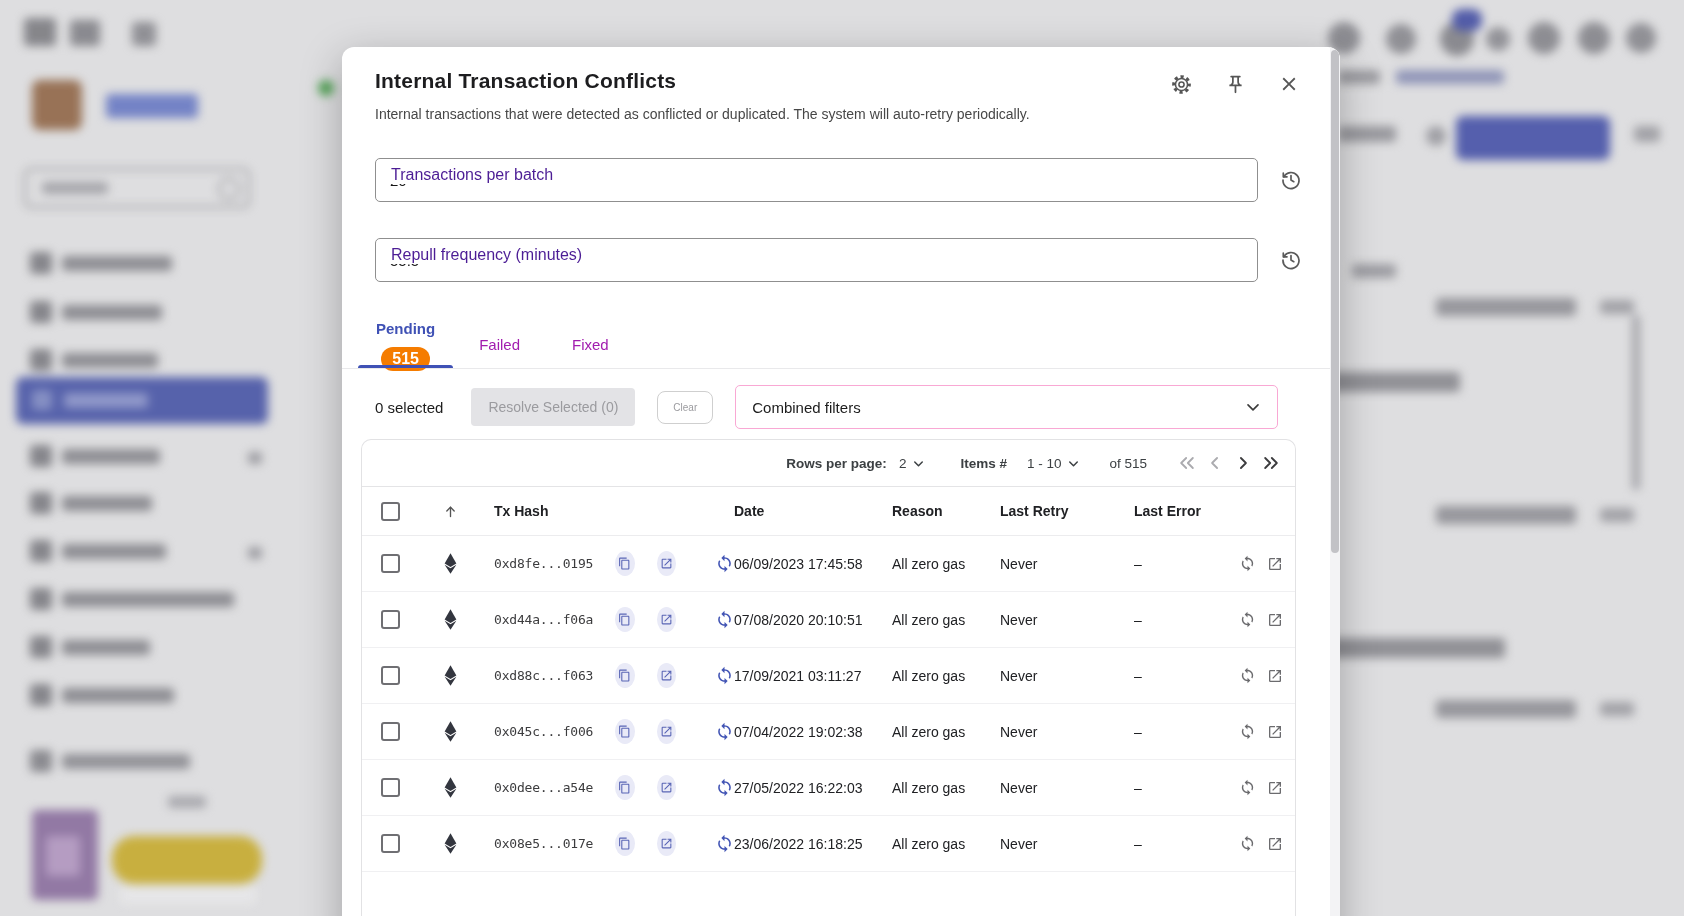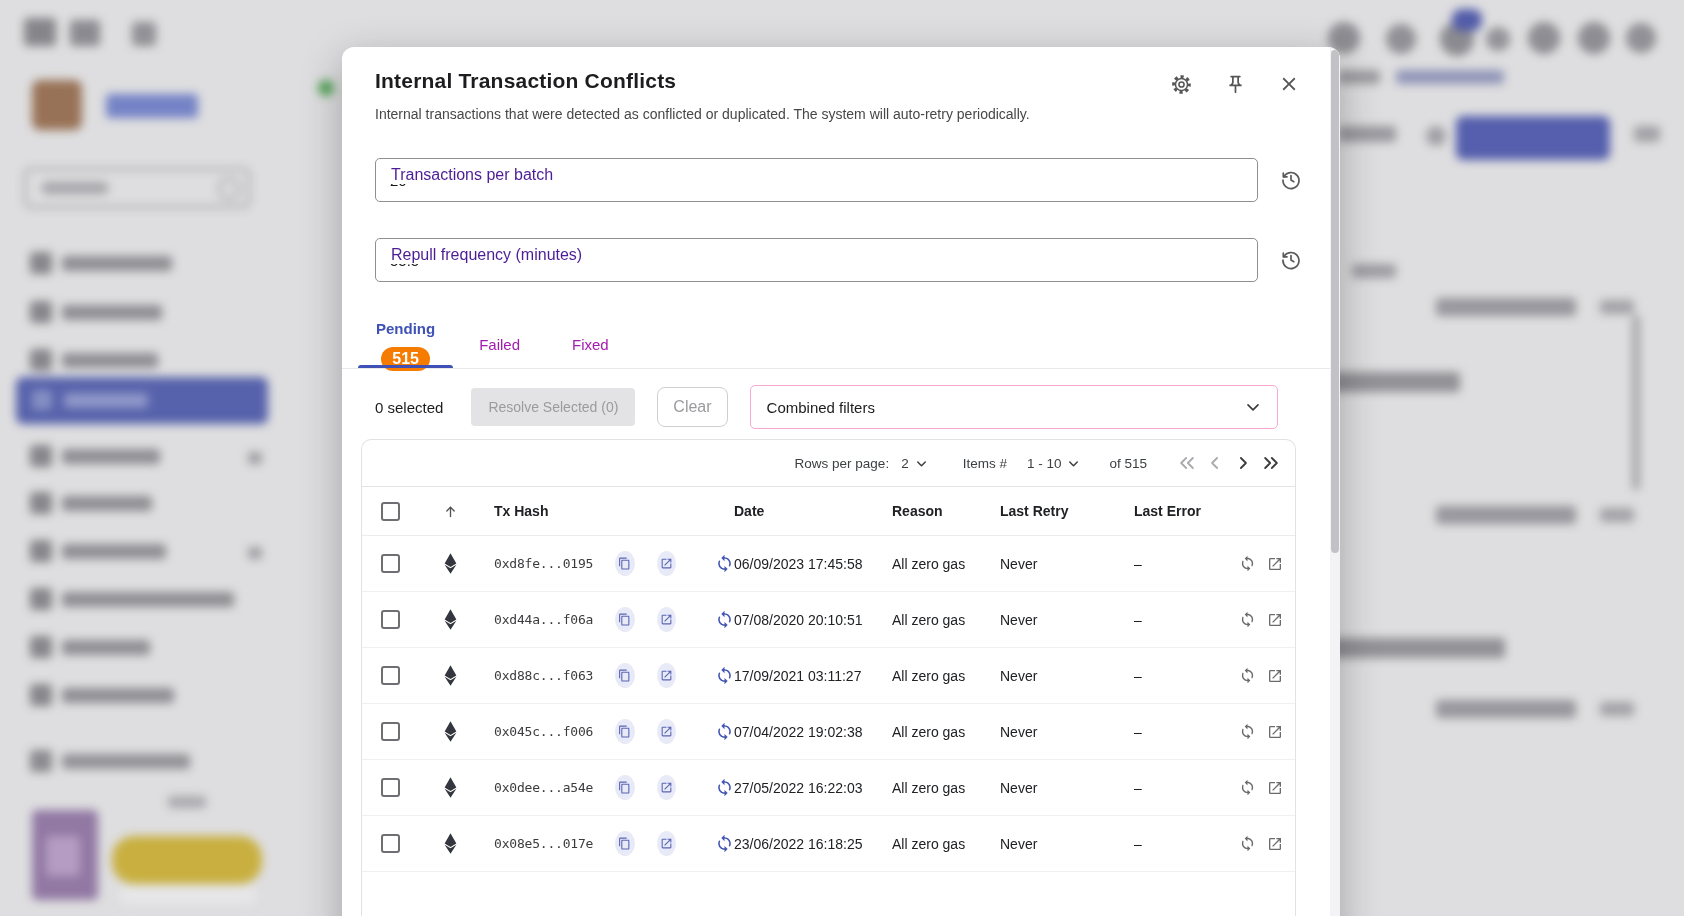--- a/index.html
+++ b/index.html
@@ -28,29 +28,29 @@
   
   .tabs{display:flex;align-items:stretch;margin-top:38px;padding-left:16px;border-bottom:1px solid #e9e9eb;height:48px;}
   .tab{display:flex;align-items:center;gap:10px;padding:0 26px;font-size:15px;color:#a21caf;cursor:pointer;position:relative;}
   .tab.active{color:#3f51b5;font-weight:bold;padding:0 18px;flex-direction:column;}
   .tab.active::after{content:"";position:absolute;left:0;right:0;bottom:0;height:3px;background:#3f51b5;border-radius:3px 3px 0 0;}
   .badge{background:#f57c00;color:#fff;font-size:16px;font-weight:bold;border-radius:14px;padding:4px 11px;line-height:1;}
   
   .selrow{display:flex;align-items:center;margin-top:16px;padding:0 62px 0 33px;gap:22px;}
   .sel-text{font-size:15px;color:#1c1c1c;margin-right:6px;}
   .btn-disabled{background:#e3e3e6;color:#9b9b9f;border:0;border-radius:4px;font-size:14px;padding:11px 17px;font-family:inherit;}
-  .btn-clear{background:#fff;color:#9b9b9f;border:1px solid #cfcfcf;border-radius:8px;font-size:16px;padding:10px 15px;font-family:inherit;cursor:pointer;}
+  .btn-clear{background:#fff;color:#9b9b9f;border:1px solid #cfcfcf;border-radius:8px;font-size:10px;padding:10px 15px;font-family:inherit;cursor:pointer;}
   .filter-select{flex:1;height:44px;border:1px solid #f9a8d4;border-radius:5px;display:flex;align-items:center;
                  padding:0 14px 0 16px;font-size:15px;color:#1c1c1c;cursor:pointer;box-sizing:border-box;}
   .filter-select span{flex:1;}
   
   .card{margin:10px 0 0 19px;width:935px;border:1px solid #e2e2e4;border-bottom:0;border-radius:10px 10px 0 0;box-sizing:border-box;background:#fff;}
   .pagerow{display:flex;align-items:center;justify-content:flex-end;height:46px;border-bottom:1px solid #e4e4e6;
            font-size:13.5px;color:#3c4043;padding-right:10px;}
-  .pagerow .lbl{margin-right:12px;}
+  .pagerow .lbl{margin-right:12px;font-weight:bold;}
   .pagesel{display:flex;align-items:center;gap:5px;cursor:pointer;margin-right:34px;}
   .pg-total{margin-right:26px;}
   .pg-btn{background:none;border:0;padding:0;width:28px;height:28px;display:flex;align-items:center;justify-content:center;cursor:pointer;}
   .grid{display:grid;grid-template-columns:56px 64px 252px 158px 108px 134px 106px 1fr;align-items:center;}
   .thead{height:48px;border-bottom:1px solid #ececee;font-size:14px;font-weight:bold;color:#202124;}
   .trow{height:55px;border-bottom:1px solid #f0f0f2;font-size:14px;color:#202124;}
   .cell{overflow:hidden;white-space:nowrap;}
   .c-center{display:flex;justify-content:center;align-items:center;}
   .checkbox{display:inline-block;width:19px;height:19px;border:2px solid #6f6f73;border-radius:3px;background:#fff;cursor:pointer;box-sizing:border-box;}
   .c-hash{display:flex;align-items:center;gap:22px;padding-left:12px;}

